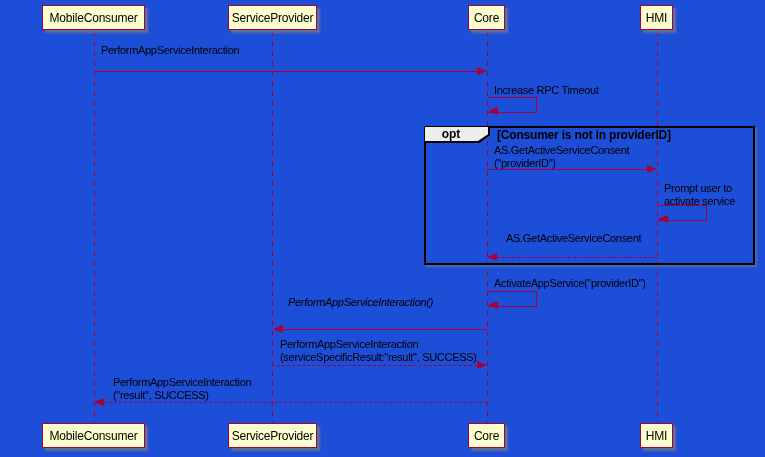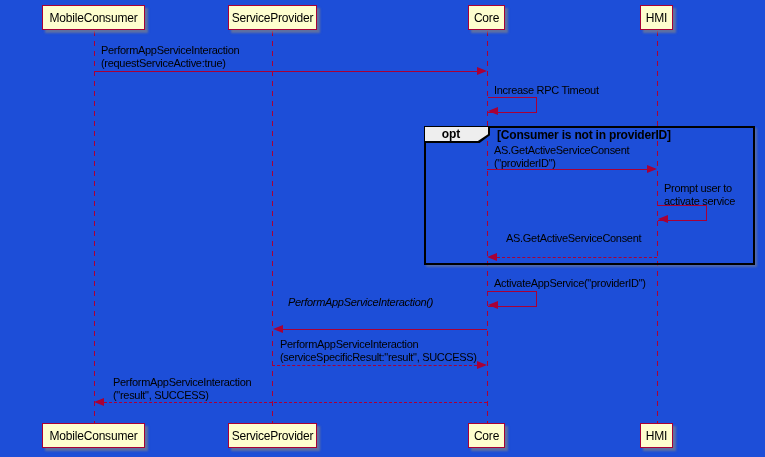--- a/index.html
+++ b/index.html
@@ -47,21 +47,20 @@
     </div>
   <div class="pbox" style="left:468px;top:5px;width:35px;">
     <span>Core</span>
     </div>
   <div class="pbox" style="left:640px;top:5px;width:31px;">
     <span>HMI</span>
     </div>
 
   <div class="msglabel" style="left:101px;top:44px;">
     <span>PerformAppServiceInteraction</span>
-    <span>(requestServiceActive:true)</span>
   </div>
   <div class="mline" style="left:94px;top:71px;width:390px;"></div>
   <div class="ah-r" style="left:477px;top:67px;"></div>
 
   <div class="msglabel" style="left:494px;top:84px;text-align:center;">
     <span>Increase RPC Timeout</span>
   </div>
   <div class="selfloop" style="left:488px;top:97px;width:48px;"></div>
   <div class="ah-l" style="left:488px;top:107px;"></div>
 

